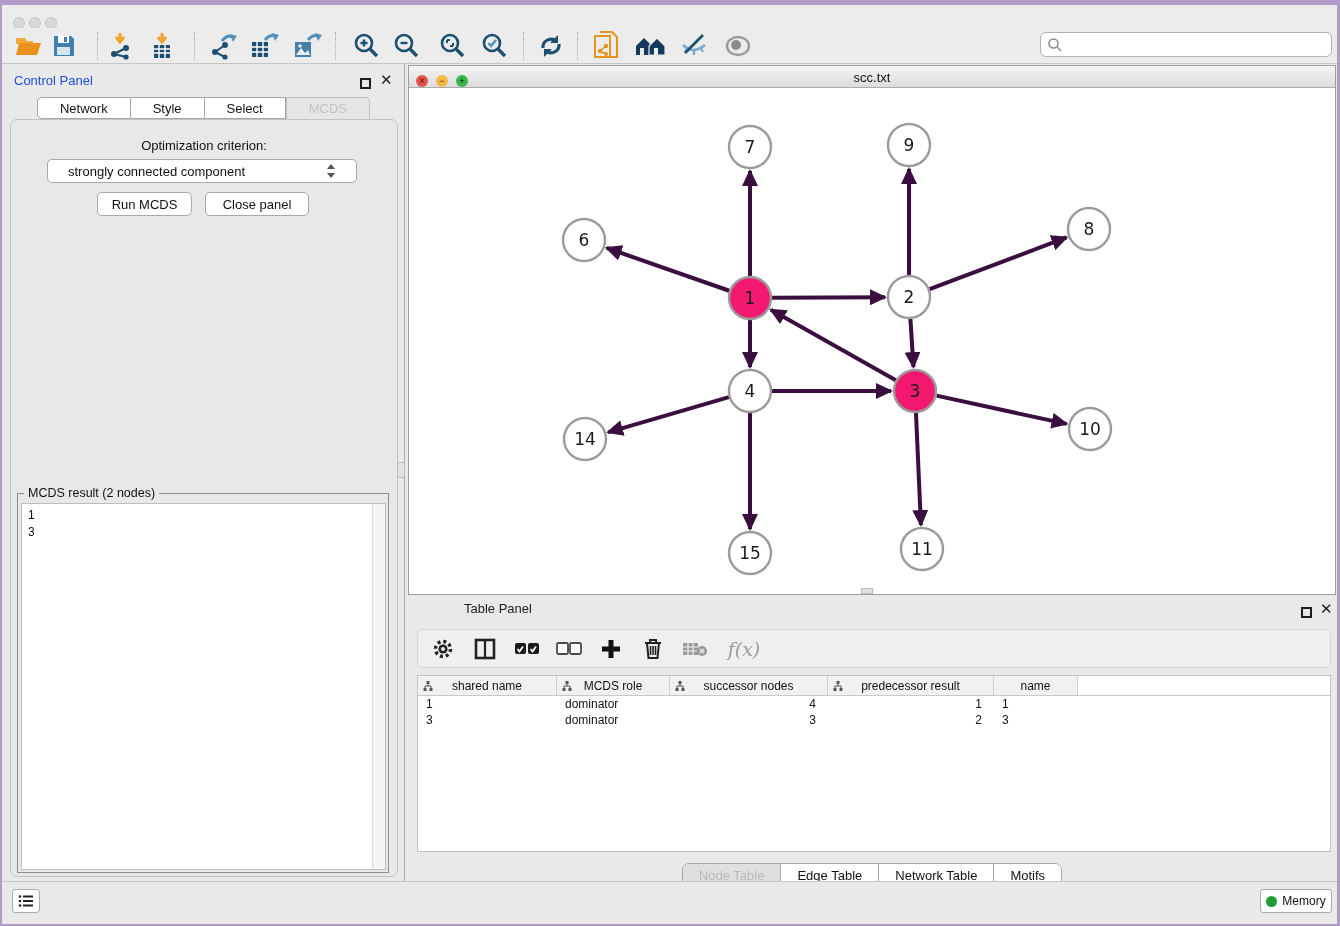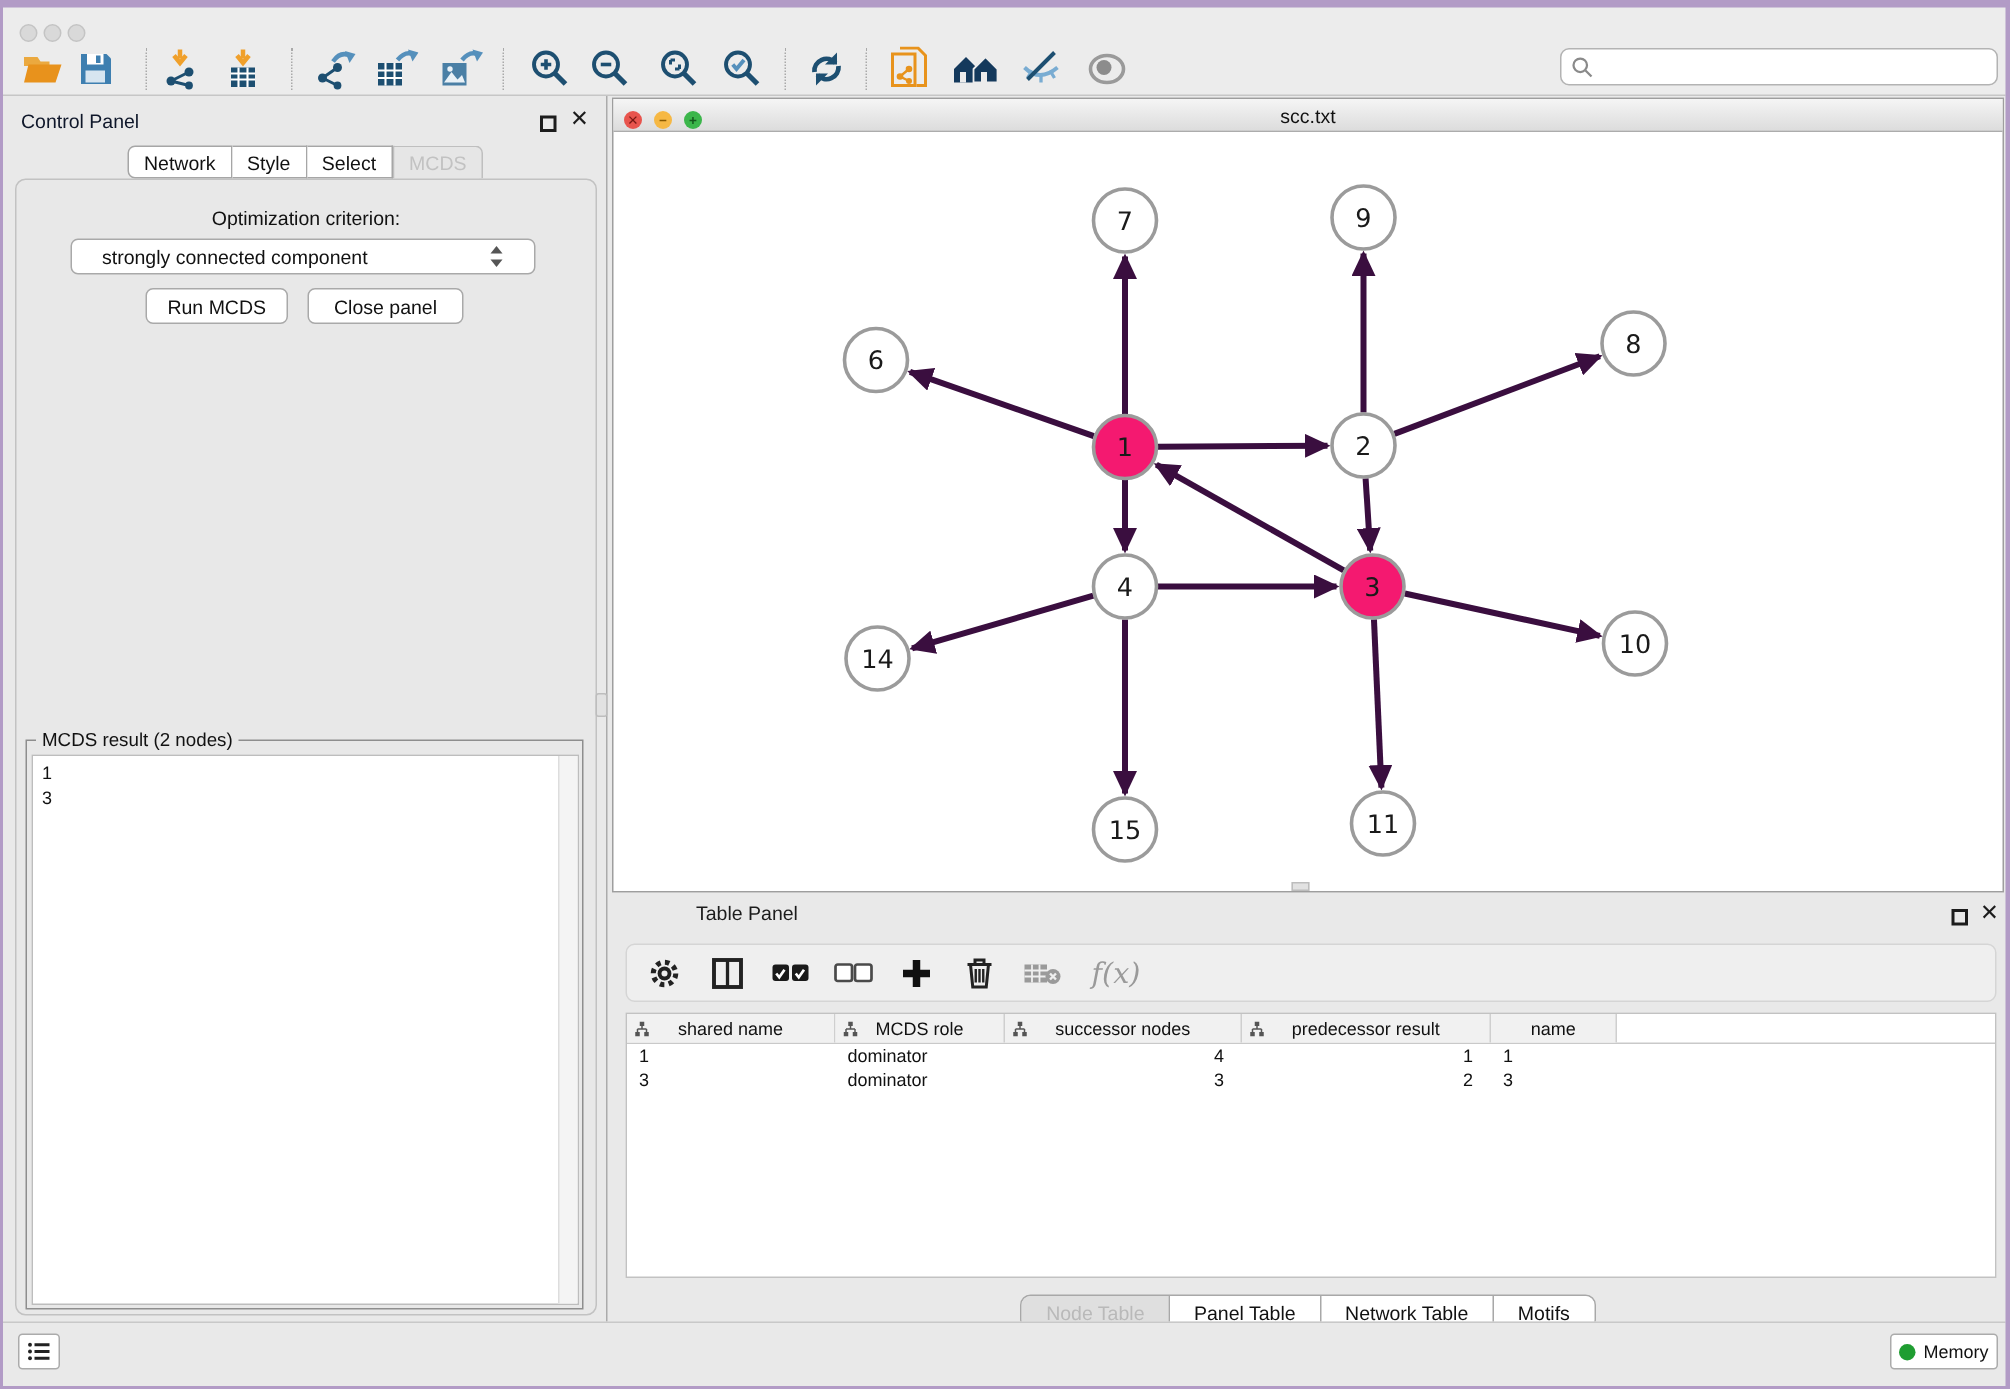--- a/index.html
+++ b/index.html
@@ -17,25 +17,25 @@
 
   
   #main-toolbar { left:2px; top:28px; width:1335px; height:36px; background:#ECECEC; border-bottom:1px solid #C6C6C6; }
   .tb-icon { top:3px; width:32px; height:30px; display:flex; align-items:center; justify-content:center; cursor:default; }
   .tb-sep { top:4px; width:1px; height:28px; border-left:1px dotted #A9A9A9; }
   #search-box { left:1038px; top:4px; width:292px; height:25px; background:#fff; border:1px solid #B3B3B3; border-radius:6px; display:flex; align-items:center; padding-left:6px; }
   #search-box input { border:none; outline:none; flex:1; font-size:13px; background:transparent; }
 
   
   #control-panel { left:2px; top:64px; width:403px; height:826px; background:#E9E9E9; }
-  #cp-title { left:12px; top:9px; font-size:13px; color:#0f172a; }
+  #cp-title { left:12px; top:9px; font-size:13px; color:#1d4ed8; }
   .panel-float { width:11px; height:11px; border:2px solid #1C1C1C; display:inline-block; }
   .panel-close { font-size:15px; font-weight:bold; color:#1C1C1C; line-height:11px; }
   #cp-tabs { top:33px; width:100%; display:flex; justify-content:center; }
-  .cp-tab { height:22px; padding:0 10px; background:#fff; border:1px solid #A6A6A6; border-left:none; font-size:13px; color:#111; display:flex; align-items:center; }
+  .cp-tab { height:22px; padding:0 22px; background:#fff; border:1px solid #A6A6A6; border-left:none; font-size:13px; color:#111; display:flex; align-items:center; }
   .cp-tab.first { border-left:1px solid #A6A6A6; border-radius:5px 0 0 5px; }
   .cp-tab.ghost { background:#E6E6E6; color:#C2C2C2; border:1px solid #BFBFBF; border-radius:0 5px 0 0; border-bottom:none; }
   #cp-body { left:8px; top:55px; width:388px; height:758px; background:#E8E8E8; border:1px solid #C2C2C2; border-radius:7px; }
   #opt-label { top:18px; width:100%; text-align:center; font-size:13px; color:#111; }
   #criterion-select { left:36px; top:39px; width:310px; height:24px; background:#fff; border:1px solid #A9A9A9; border-radius:5px; display:flex; align-items:center; font-size:13px; color:#111; padding:0 20px; }
   #criterion-select .spacer { flex:1; }
   .cp-btn { top:72px; height:24px; background:#fff; border:1px solid #A9A9A9; border-radius:5px; font-size:13px; color:#111; font-family:inherit; }
   #run-btn { left:86px; width:95px; }
   #close-btn { left:194px; width:104px; }
   #result-box { left:6px; top:373px; width:372px; height:380px; border:1px solid #8E8E8E; background:#E8E8E8; }
@@ -433,21 +433,21 @@
       <div class="nt-cell" style="width:113px;">dominator</div>
       <div class="nt-cell r" style="width:158px;">3</div>
       <div class="nt-cell r" style="width:166px;">2</div>
       <div class="nt-cell" style="width:84px;">3</div>
     </div>
   </div>
 
   <div class="abs" id="tp-tabs">
     <div id="tp-tabgroup">
       <span class="tp-tab first ghost">Node Table</span>
-      <span class="tp-tab">Panel Table</span>
+      <span class="tp-tab">Edge Table</span>
       <span class="tp-tab">Network Table</span>
       <span class="tp-tab">Motifs</span>
     </div>
   </div>
 </div>
 
 <div class="abs" id="status-bar">
   <div class="abs" id="list-btn">
     <svg width="16" height="14" viewBox="0 0 16 14">
         <circle cx="2" cy="2.5" r="1.3" fill="#222"></circle>

